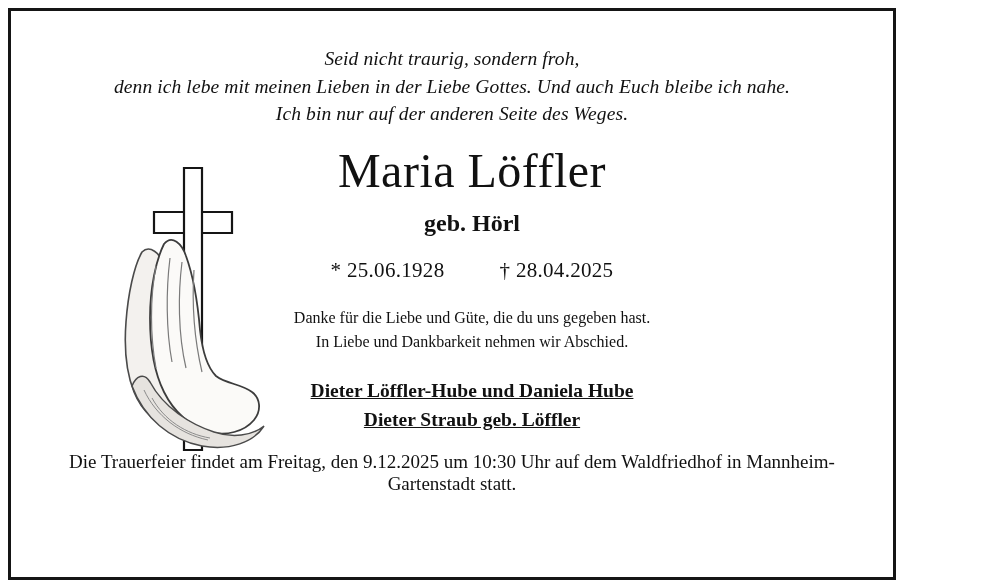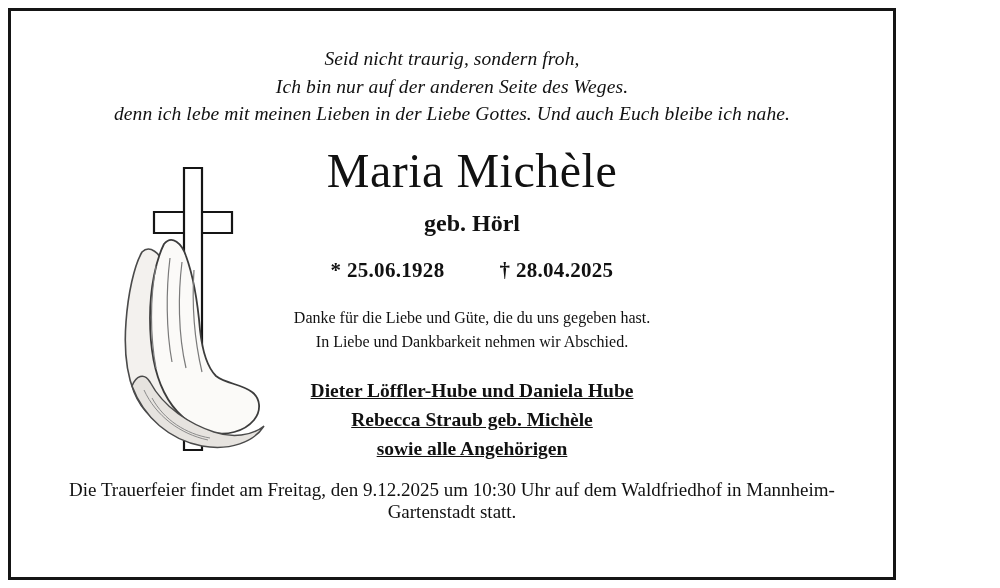--- a/index.html
+++ b/index.html
@@ -87,21 +87,21 @@
     letter-spacing: 0.5px;
     margin-top: 6px;
   }
   .maiden {
     font-size: 24px;
     font-weight: bold;
     margin-top: 14px;
   }
   .dates {
     font-size: 21px;
-    font-weight: bold;
+    font-weight: normal;
     margin-top: 21px;
     letter-spacing: 0.3px;
   }
   .dates .sep { display: inline-block; width: 44px; }
   .thanks {
     font-size: 16px;
     line-height: 1.45;
     margin-top: 23px;
   }
   .family {
@@ -121,22 +121,22 @@
 <body>
 
 <div class="page">
   <div class="frame-outer">
     <div class="frame-inner"></div>
 
     <div class="content">
 
       <div class="verse">
         <div>Seid nicht traurig, sondern froh,</div>
+        <div>denn ich lebe mit meinen Lieben in der Liebe Gottes. Und auch Euch bleibe ich nahe.</div>
         <div>Ich bin nur auf der anderen Seite des Weges.</div>
-        <div>denn ich lebe mit meinen Lieben in der Liebe Gottes. Und auch Euch bleibe ich nahe.</div>
       </div>
 
       <div class="body-area">
 
         <div class="emblem">
           <svg viewBox="0 0 190 320" width="190" height="320" aria-hidden="true">
 
             <g fill="#ffffff" stroke="#151515" stroke-width="2.2">
               <path d="M62 62 H140 V83 H62 Z"></path>
               <path d="M92 18 H110 V300 H92 Z"></path>
@@ -168,38 +168,37 @@
                        C46 136 38 140 34 150 Z" fill="#e6e3df" stroke="#4a4a4a" stroke-width="1.5"></path>
               <g stroke="#8b8b8b" stroke-width="1" fill="none">
                 <path d="M46 154 C58 180 82 198 110 204"></path>
                 <path d="M54 162 C66 184 88 198 112 202"></path>
               </g>
             </g>
           </svg>
         </div>
 
         <div class="center-block">
-          <div class="name">Maria Michèle</div>
+          <div class="name">Maria Löffler</div>
           <div class="maiden">geb. Hörl</div>
 
           <div class="dates">
             <span>* 25.06.1928</span>
             <span class="sep"></span>
             <span>† 28.04.2025</span>
           </div>
 
           <div class="thanks">
             <div>Danke für die Liebe und Güte, die du uns gegeben hast.</div>
             <div>In Liebe und Dankbarkeit nehmen wir Abschied.</div>
           </div>
 
           <div class="family">
             <div>Dieter Löffler-Hube und Daniela Hube</div>
-            <div>Rebecca Straub geb. Michèle</div>
-            <div>sowie alle Angehörigen</div>
+            <div>Dieter Straub geb. Löffler</div>
           </div>
         </div>
       </div>
 
       <div class="footer">Die Trauerfeier findet am Freitag, den 9.12.2025 um 10:30 Uhr auf dem Waldfriedhof in Mannheim-Gartenstadt statt.</div>
 
     </div>
   </div>
 </div>
 

